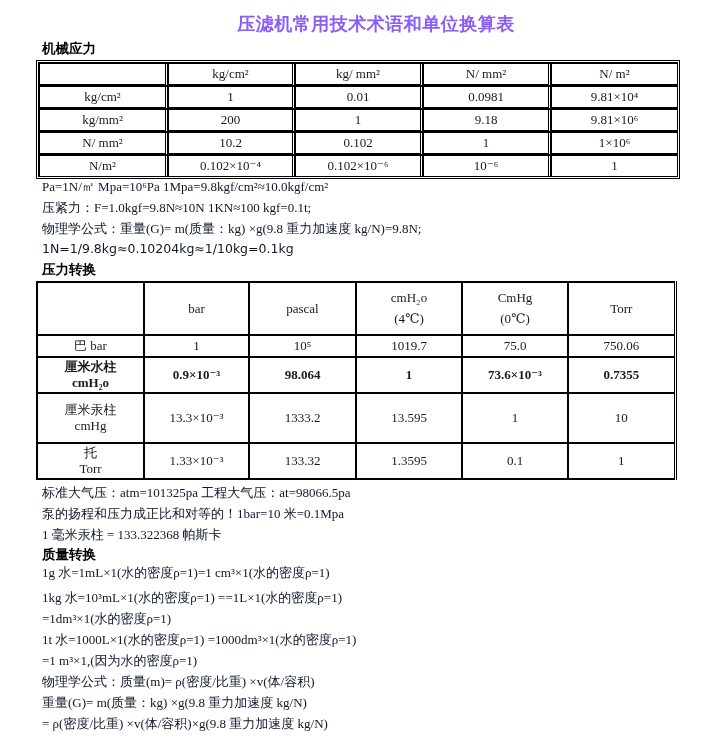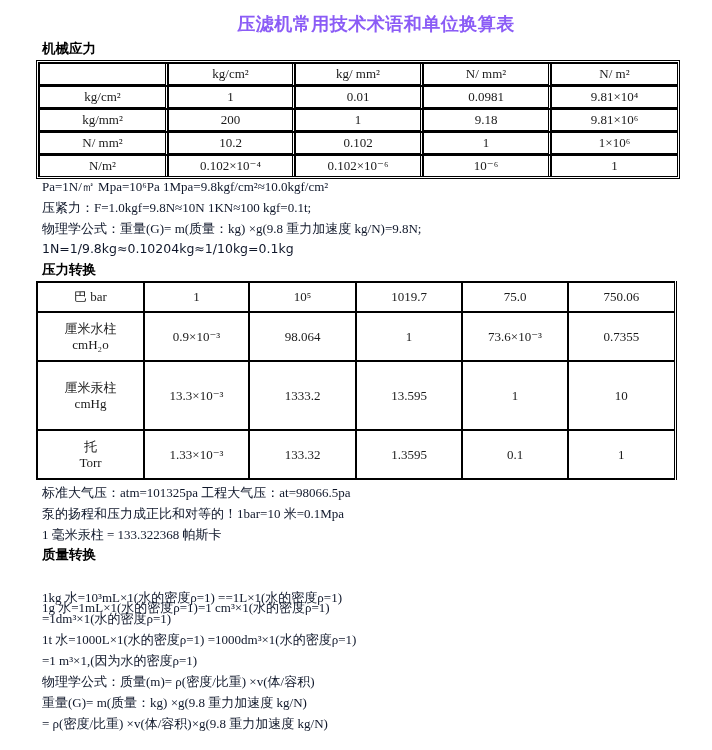--- a/index.html
+++ b/index.html
@@ -107,29 +107,43 @@
 <table class="t2">
   <colgroup>
     <col style="width:107px">
       <col style="width:105px">
       <col style="width:107px">
       <col style="width:106px">
       <col style="width:106px">
       <col style="width:107px">
   </colgroup>
   <tbody>
+      <tr style="height:51px;">
+    <td></td>
+    <td>bar</td>
+    <td>pascal</td>
+    <td>
+      <div>cmH₂o</div>
+      <div style="margin-top:5px;">(4℃)</div>
+    </td>
+    <td>
+      <div>CmHg</div>
+      <div style="margin-top:5px;">(0℃)</div>
+    </td>
+    <td>Torr</td>
+  </tr>
   <tr style="height:21px;">
     <td>巴 bar</td>
     <td>1</td>
     <td>10⁵</td>
     <td>1019.7</td>
     <td>75.0</td>
     <td>750.06</td>
   </tr>
-  <tr style="height:19px;">
+  <tr style="height:19px;font-weight:bold;">
     <td>
       <div>厘米水柱</div>
       <div>cmH₂o</div>
     </td>
     <td>0.9×10⁻³</td>
     <td>98.064</td>
     <td>1</td>
     <td>73.6×10⁻³</td>
     <td>0.7355</td>
   </tr>
@@ -157,20 +171,20 @@
   </tr>
 </tbody>
   </table>
 
 <div class="line" style="top:484px;">标准大气压：atm=101325pa  工程大气压：at=98066.5pa</div>
 <div class="line" style="top:505px;">泵的扬程和压力成正比和对等的！1bar=10 米=0.1Mpa</div>
 <div class="line" style="top:526px;">1 毫米汞柱 = 133.322368 帕斯卡</div>
 
 <div class="section-heading" style="top:546px;">质量转换</div>
 
-<div class="line" style="top:599px;text-align:right;">1g 水=1mL×1(水的密度ρ=1)=1 cm³×1(水的密度ρ=1)</div>
+<div class="line" style="top:564px;text-align:right;">1g 水=1mL×1(水的密度ρ=1)=1 cm³×1(水的密度ρ=1)</div>
 <div class="line" style="top:589px;">1kg 水=10³mL×1(水的密度ρ=1) ==1L×1(水的密度ρ=1)</div>
 <div class="line" style="top:610px;">=1dm³×1(水的密度ρ=1)</div>
 <div class="line" style="top:631px;">1t 水=1000L×1(水的密度ρ=1) =1000dm³×1(水的密度ρ=1)</div>
 <div class="line" style="top:652px;">=1 m³×1,(因为水的密度ρ=1)</div>
 <div class="line" style="top:673px;">物理学公式：质量(m)=  ρ(密度/比重) ×v(体/容积)</div>
 <div class="line" style="top:694px;">重量(G)= m(质量：kg) ×g(9.8 重力加速度 kg/N)</div>
 <div class="line" style="top:715px;">=  ρ(密度/比重) ×v(体/容积)×g(9.8 重力加速度 kg/N)</div>
 
 </body></html>

